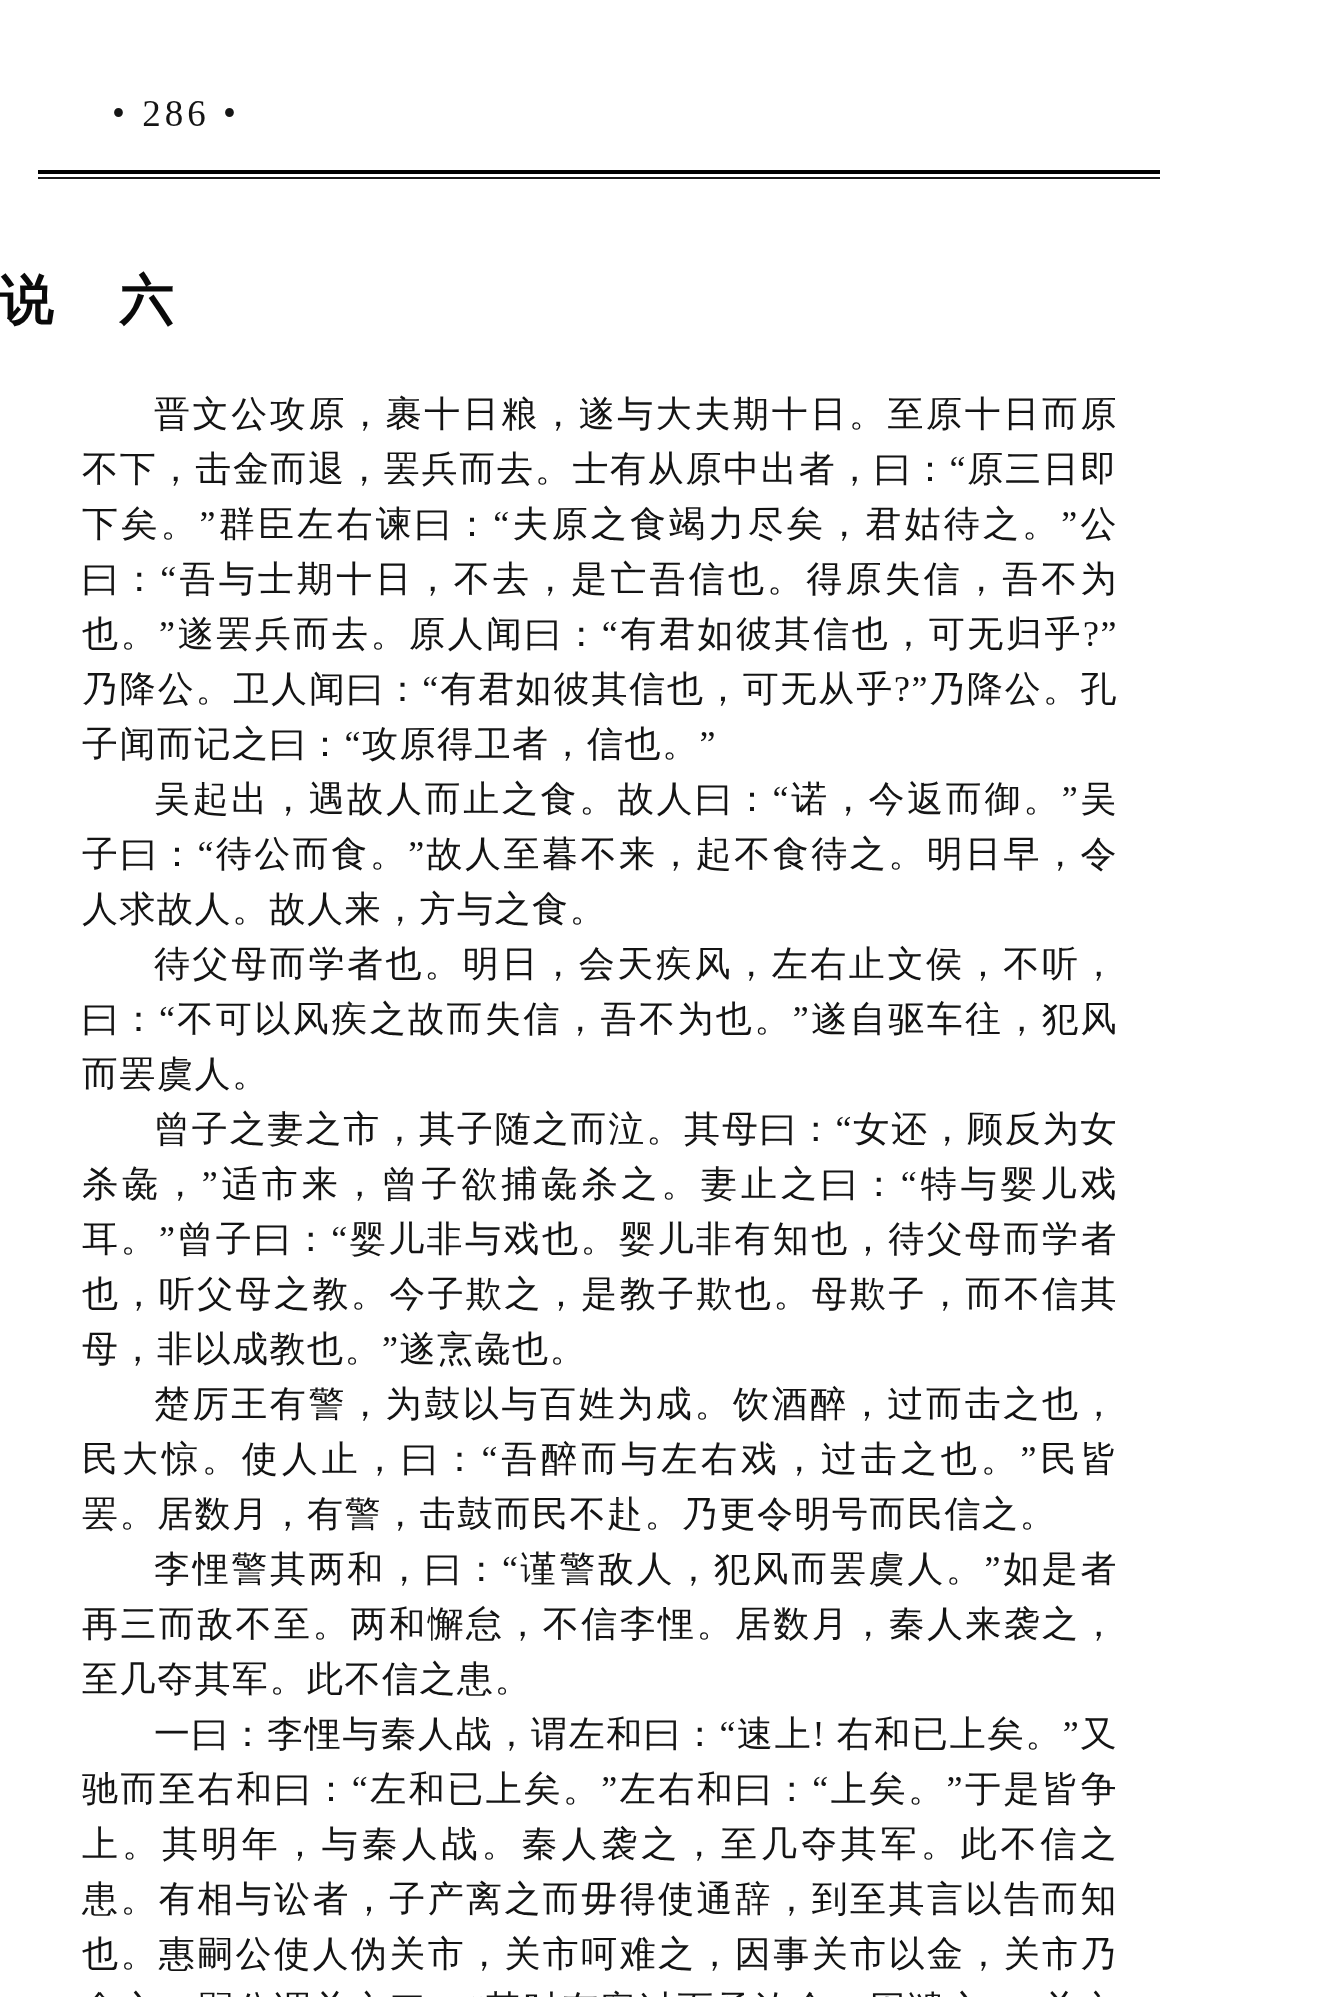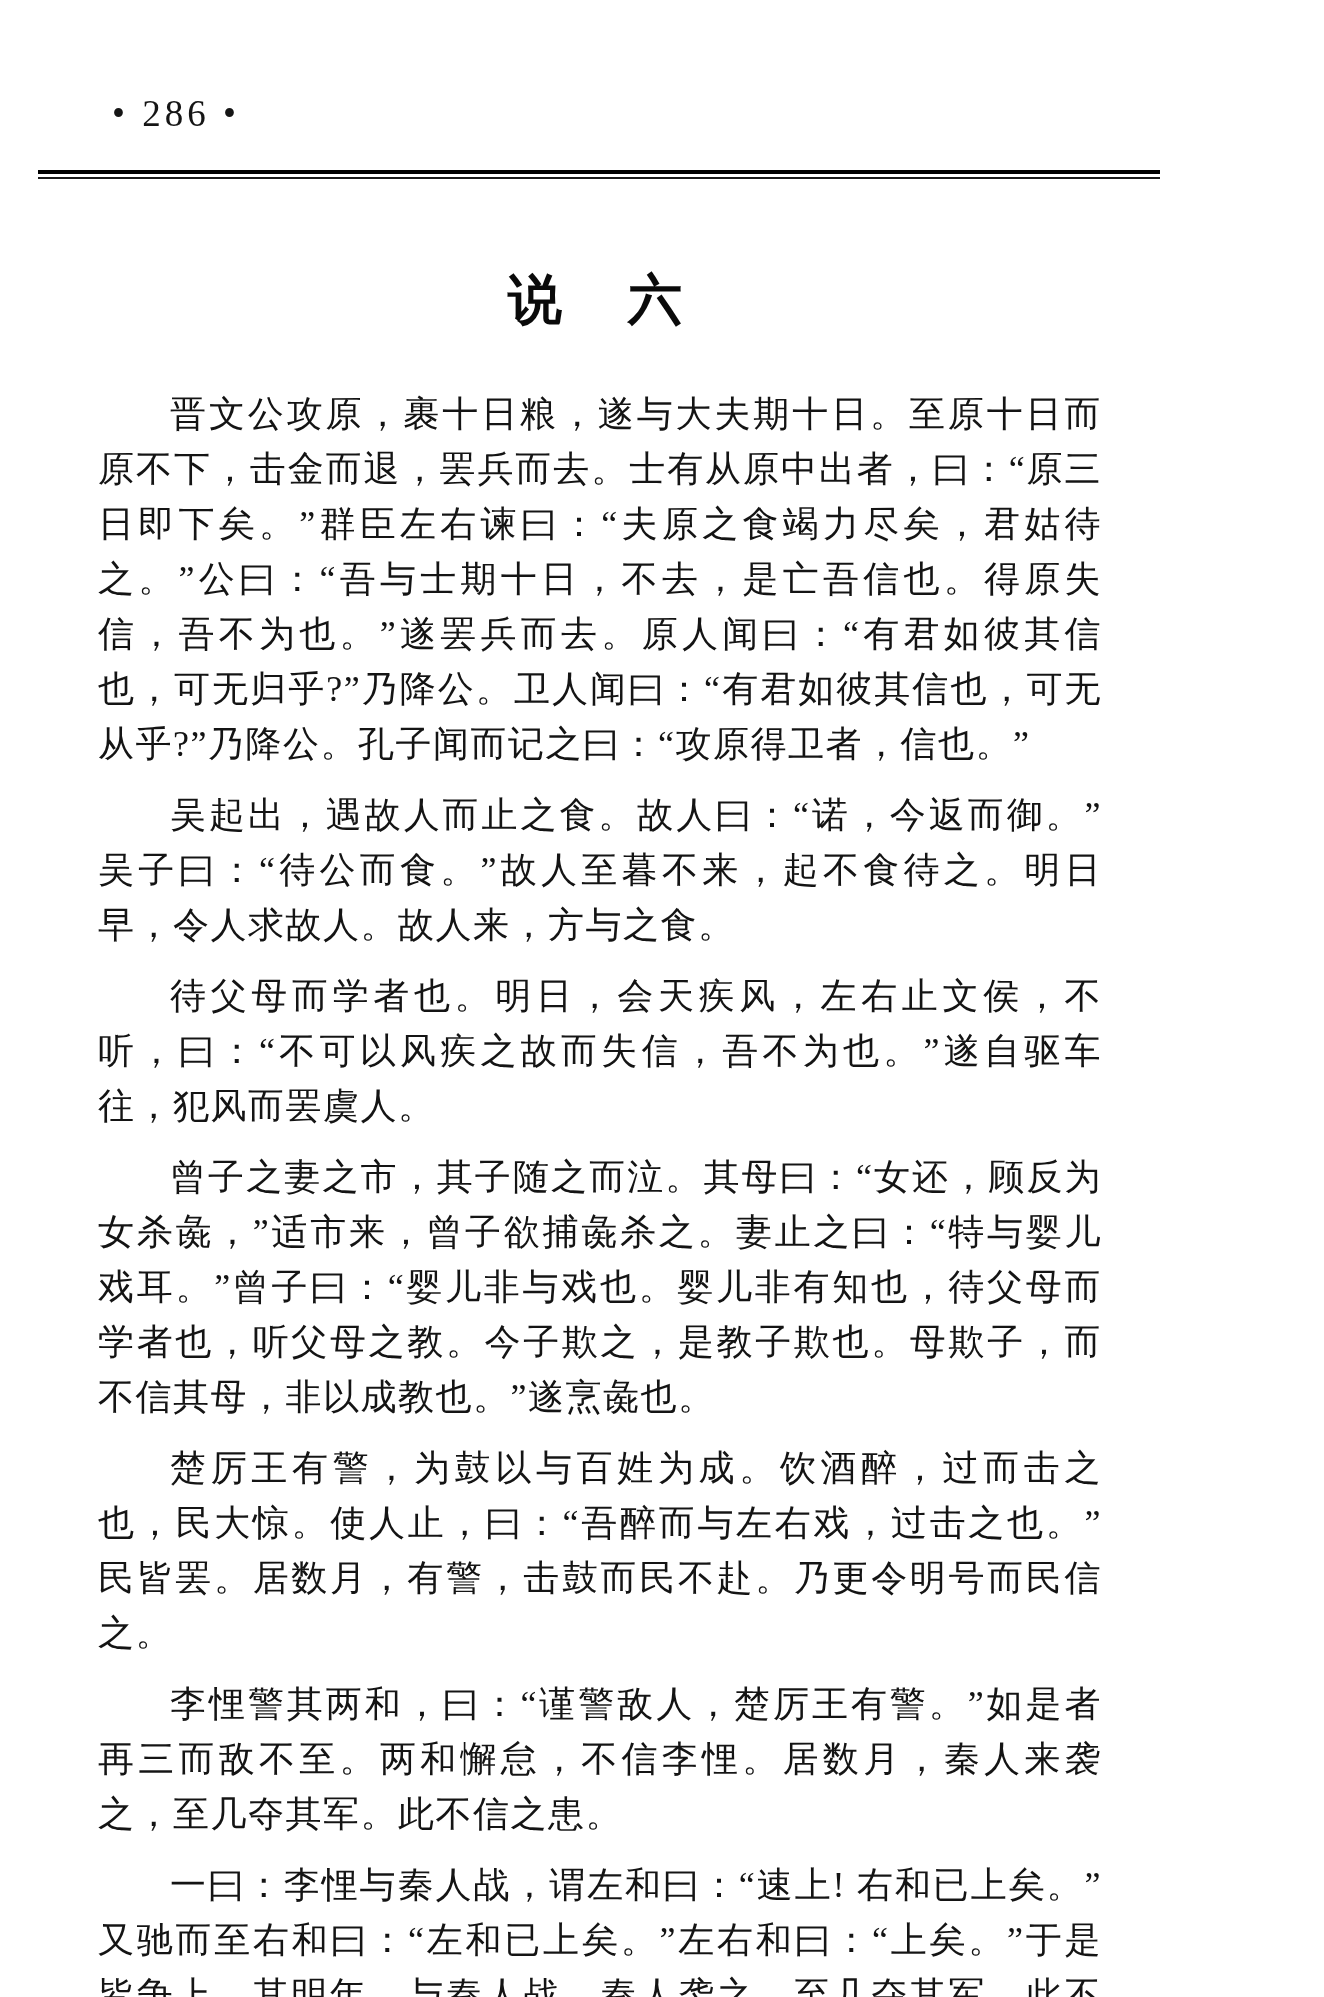--- a/index.html
+++ b/index.html
@@ -43,39 +43,39 @@
   
   .header-rule {
     margin: 22px 36px 0 38px;
     height: 3px;
     border-top: 4px solid #000;
     border-bottom: 2px solid #1a1a1a;
   }
   
   .chapter-title {
     margin: 94px 0 0 0;
-    text-align: center;
+    text-align: left;
     font-family: "DejaVu Sans", "Liberation Sans", sans-serif;
     font-weight: bold;
     font-size: 54px;
     line-height: 1;
     letter-spacing: 6px;
     color: #0a0a0a;
   }
   
   .content {
     margin: 60px 78px 0 82px;
     font-size: 36px;
     line-height: 55px;
     letter-spacing: 1.5px;
     text-align: justify;
     color: #141414;
   }
   .content p {
-    margin: 16px;
+    margin: 0;
     padding: 0;
     text-indent: 2em;
   }
 </style>
 </head>
 <body>
 
 <div class="page">
 
   <div class="header-row">
@@ -85,17 +85,17 @@
   <div class="header-rule"></div>
 
   <h1 class="chapter-title">说　六</h1>
 
   <div class="content">
     <p>晋文公攻原，裹十日粮，遂与大夫期十日。至原十日而原不下，击金而退，罢兵而去。士有从原中出者，曰：“原三日即下矣。”群臣左右谏曰：“夫原之食竭力尽矣，君姑待之。”公曰：“吾与士期十日，不去，是亡吾信也。得原失信，吾不为也。”遂罢兵而去。原人闻曰：“有君如彼其信也，可无归乎?”乃降公。卫人闻曰：“有君如彼其信也，可无从乎?”乃降公。孔子闻而记之曰：“攻原得卫者，信也。”</p>
     <p>吴起出，遇故人而止之食。故人曰：“诺，今返而御。”吴子曰：“待公而食。”故人至暮不来，起不食待之。明日早，令人求故人。故人来，方与之食。</p>
     <p>待父母而学者也。明日，会天疾风，左右止文侯，不听，曰：“不可以风疾之故而失信，吾不为也。”遂自驱车往，犯风而罢虞人。</p>
     <p>曾子之妻之市，其子随之而泣。其母曰：“女还，顾反为女杀彘，”适市来，曾子欲捕彘杀之。妻止之曰：“特与婴儿戏耳。”曾子曰：“婴儿非与戏也。婴儿非有知也，待父母而学者也，听父母之教。今子欺之，是教子欺也。母欺子，而不信其母，非以成教也。”遂烹彘也。</p>
     <p>楚厉王有警，为鼓以与百姓为成。饮酒醉，过而击之也，民大惊。使人止，曰：“吾醉而与左右戏，过击之也。”民皆罢。居数月，有警，击鼓而民不赴。乃更令明号而民信之。</p>
-    <p>李悝警其两和，曰：“谨警敌人，楚厉王有警。”如是者再三而敌不至。两和懈怠，不信李悝。居数月，秦人来袭之，至几夺其军。此不信之患。</p>
+    <p>李悝警其两和，曰：“谨警敌人，犯风而罢虞人。”如是者再三而敌不至。两和懈怠，不信李悝。居数月，秦人来袭之，至几夺其军。此不信之患。</p>
     <p>一曰：李悝与秦人战，谓左和曰：“速上! 右和已上矣。”又驰而至右和曰：“左和已上矣。”左右和曰：“上矣。”于是皆争上。其明年，与秦人战。秦人袭之，至几夺其军。此不信之患。有相与讼者，子产离之而毋得使通辞，到至其言以告而知也。惠嗣公使人伪关市，关市呵难之，因事关市以金，关市乃舍之。嗣公谓关市曰：“某时有客过而予汝金，因谴之。”关市大恐，以嗣公为明察。</p>
   </div>
 
 </div>
 
 </body></html>

